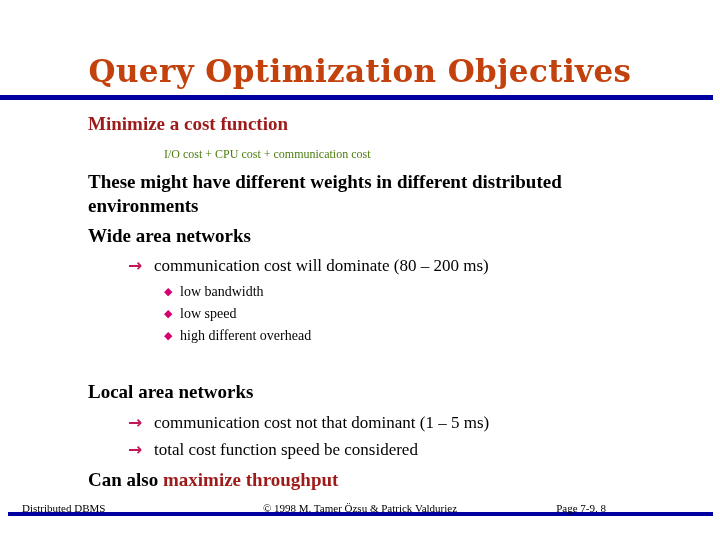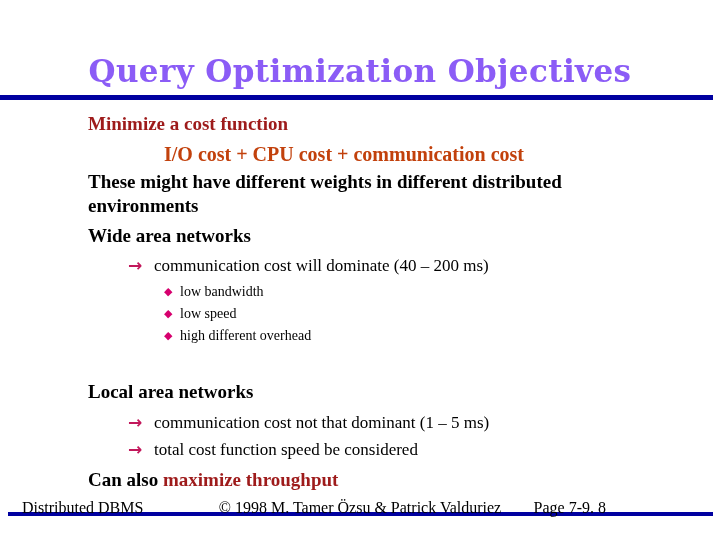--- a/index.html
+++ b/index.html
@@ -20,21 +20,21 @@
   #slide-title {
     position: absolute;
     left: 0;
     top: 53px;
     width: 720px;
     text-align: center;
     font-family: "DejaVu Serif", "Liberation Serif", serif;
     font-weight: bold;
     font-size: 31px;
     line-height: 36px;
-    color: #8b5cf6;
+    color: #c2410c;
     letter-spacing: 0.4px;
     white-space: nowrap;
   }
   #title-rule {
     position: absolute;
     left: 0;
     top: 95px;
     width: 713px;
     height: 5px;
     background: #0000a0;
@@ -66,24 +66,23 @@
     white-space: normal;
     width: 556px;
   }
   .c-red   { color: #9e1b1b; }
   .c-blue  { color: #000000; }
   .c-black { color: #000000; }
 
   
   .lvl2 {
     left: 148px;
-    font-size: 20px;
+    font-size: 12px;
     line-height: 20px;
-    color: #c2410c;
-    font-weight: bold;
+    color: #4d7c0f;
   }
 
   
   .lvl3 {
     left: 112px;
     font-size: 17px;
     line-height: 22px;
     color: #000000;
   }
   
@@ -121,21 +120,21 @@
     height: 4px;
     background: #0000a0;
   }
   #footer {
     position: absolute;
     left: 0;
     top: 501px;
     width: 628px;
     height: 18px;
     font-family: "Liberation Serif", "DejaVu Serif", serif;
-    font-size: 16px;
+    font-size: 11px;
     line-height: 14px;
     color: #000000;
   }
   #footer .f-left   { position: absolute; left: 22px;  top: 0; white-space: nowrap; }
   #footer .f-center { position: absolute; left: 0; top: 0; width: 720px; text-align: center; white-space: nowrap; }
   #footer .f-right  { position: absolute; right: 22px; top: 0; white-space: nowrap; }
 </style>
 </head>
 <body>
 
@@ -147,21 +146,21 @@
 
   <div class="line lvl1 c-red" style="top:4px;">Minimize a cost function</div>
 
   <div class="line lvl2" style="top:36px;">I/O cost + CPU cost + communication cost</div>
 
   <div class="line lvl1 wrap c-black" style="top:62px;">These might have different weights in different distributed environments</div>
 
   <div class="line lvl1 c-blue" style="top:116px;">Wide area networks</div>
 
   <div class="line lvl3" style="top:146px;">
-    <span class="bullet-arrow">→</span><span>communication cost will dominate (40 – 200 ms)</span>
+    <span class="bullet-arrow">→</span><span>communication cost will dominate (80 – 200 ms)</span>
   </div>
 
   <div class="line lvl4" style="top:174px;">
     <span class="bullet-diamond">◆</span><span>low bandwidth</span>
   </div>
 
   <div class="line lvl4" style="top:196px;">
     <span class="bullet-diamond">◆</span><span>low speed</span>
   </div>
 

